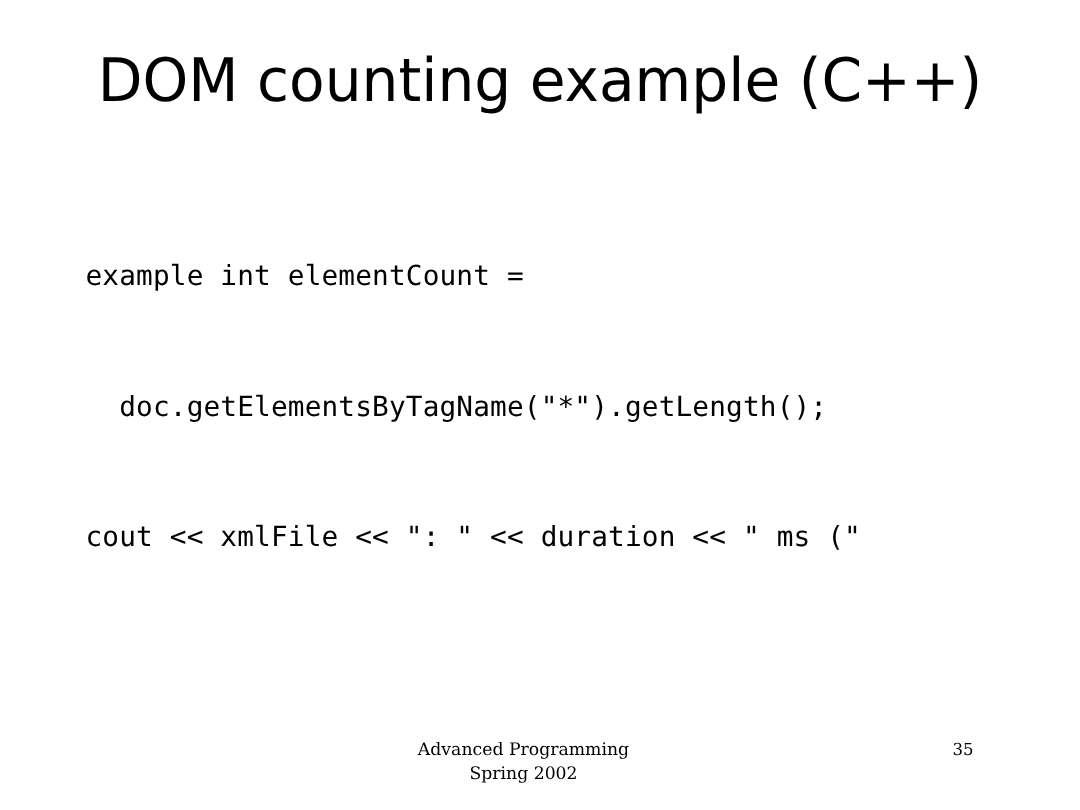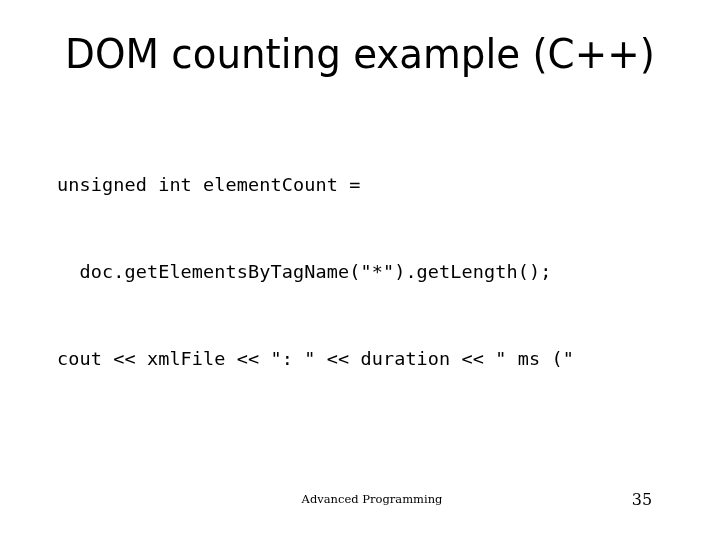--- a/index.html
+++ b/index.html
@@ -49,63 +49,64 @@
   }
   .code-line {
     display: block;
     height: 29px;
     white-space: pre;
   }
 
   
   #footer-center {
     position: absolute;
-    left: 192px;
+    left: 169px;
     top: 491px;
     width: 360px;
     text-align: center;
     font-family: "DejaVu Serif", "Liberation Serif", serif;
     font-size: 11.5px;
     line-height: 16px;
     color: #000000;
   }
   #footer-center .fline {
     display: block;
   }
   #page-number {
     position: absolute;
     left: 600px;
     top: 492px;
     width: 84px;
     text-align: center;
     font-family: "DejaVu Serif", "Liberation Serif", serif;
-    font-size: 16px;
+    font-size: 11px;
     line-height: 16px;
     color: #000000;
   }
 </style>
 </head>
 <body>
 
 <div id="slide">
 
   <div id="slide-title">DOM counting example (C++)</div>
 
   <div id="code-body">
-    <span class="code-line">unsigned int elementCount =</span>
+    <span class="code-line">example int elementCount =</span>
     <span class="code-line">  doc.getElementsByTagName("*").getLength();</span>
     <span class="code-line">cout &lt;&lt; xmlFile &lt;&lt; ": " &lt;&lt; duration &lt;&lt; " ms ("</span>
     
     
     
     
     
     
     
   </div>
 
   <div id="footer-center">
     <span class="fline">Advanced Programming</span>
+    <span class="fline">Spring 2002</span>
   </div>
 
   <div id="page-number">35</div>
 
 </div>
 
 </body></html>

